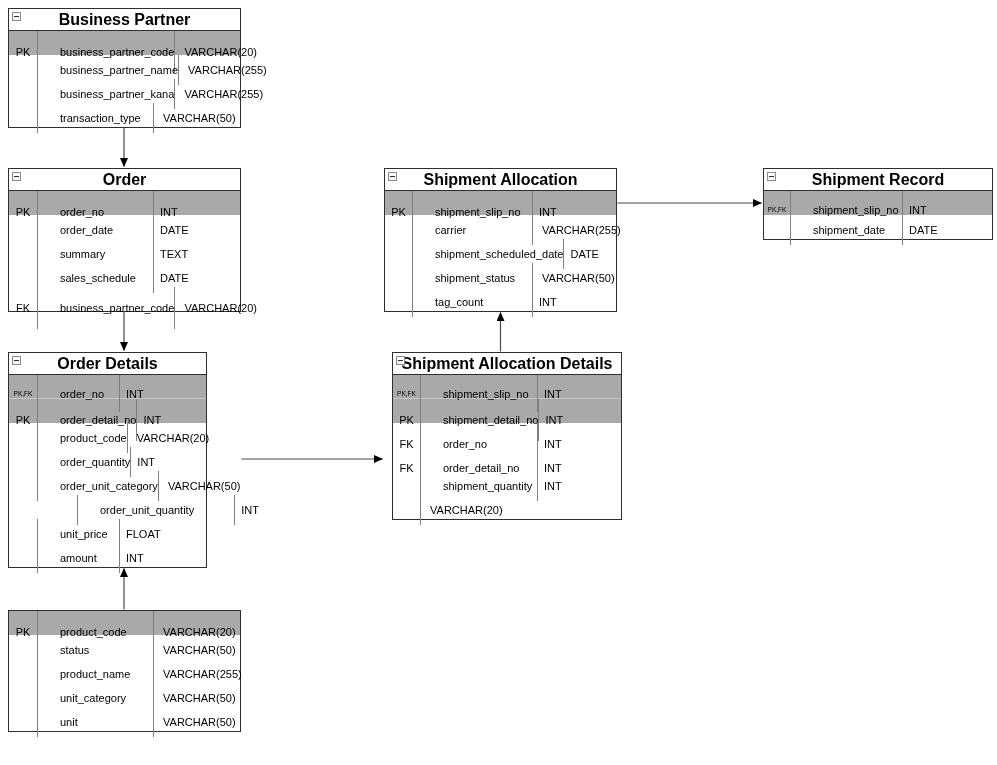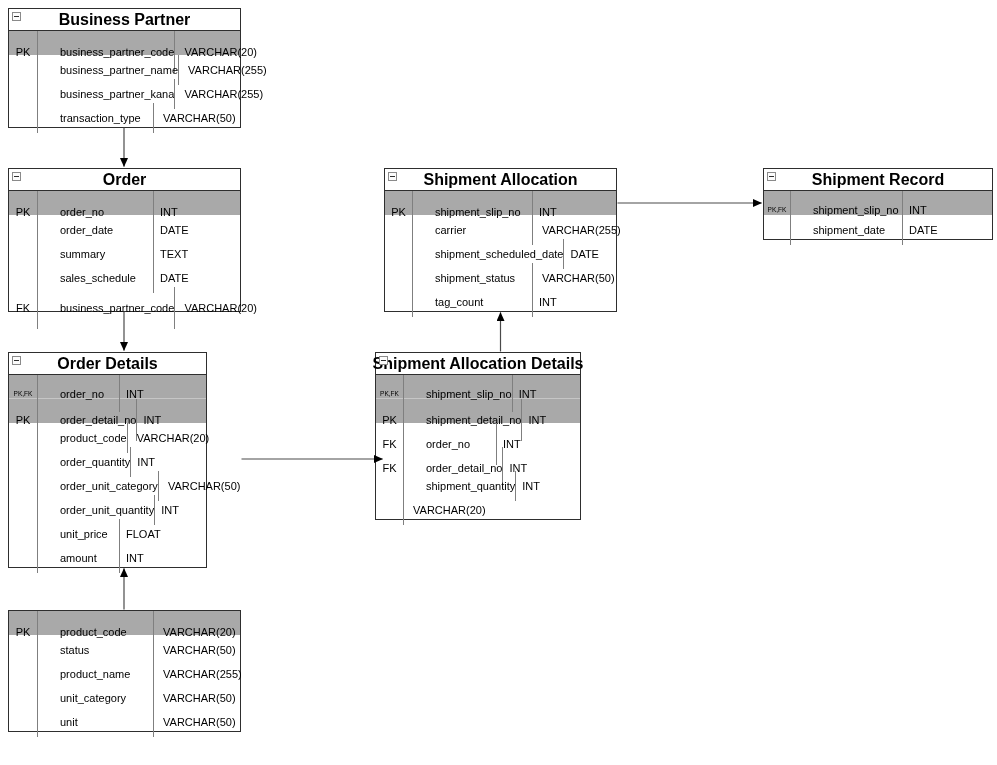--- a/index.html
+++ b/index.html
@@ -128,21 +128,21 @@
       <div class="er-row" style="grid-template-columns: 28px 1fr 87px;">
         <div class="cell key"></div>
         <div class="cell name">order_quantity</div>
         <div class="cell type">INT</div>
       </div>
       <div class="er-row" style="grid-template-columns: 28px 1fr 87px;">
         <div class="cell key"></div>
         <div class="cell name">order_unit_category</div>
         <div class="cell type"> VARCHAR(50)</div>
       </div>
-      <div class="er-row" style="grid-template-columns: 28px 1fr 87px;">
+      <div class="er-row" style="grid-template-columns: 28px 1fr 87px; gap: 40px;">
         <div class="cell key"></div>
         <div class="cell name">order_unit_quantity</div>
         <div class="cell type">INT</div>
       </div>
       <div class="er-row" style="grid-template-columns: 28px 1fr 87px;">
         <div class="cell key"></div>
         <div class="cell name">unit_price</div>
         <div class="cell type">FLOAT</div>
       </div>
       <div class="er-row" style="grid-template-columns: 28px 1fr 87px;">
@@ -202,21 +202,21 @@
         <div class="cell key"></div>
         <div class="cell name">shipment_status</div>
         <div class="cell type"> VARCHAR(50)</div>
       </div>
       <div class="er-row" style="grid-template-columns: 27px 1fr 84px; text-align: center;">
         <div class="cell key"></div>
         <div class="cell name">tag_count</div>
         <div class="cell type">INT</div>
       </div>
     </div>
-    <div class="er-table" style="left: 375px; top: 352px; width: 206px;">
+    <div class="er-table" style="left: 392px; top: 352px; width: 230px;">
       <div class="er-header">
         <span class="collapse-icon"></span>
         <span class="er-title">Shipment Allocation Details</span>
       </div>
       <div class="er-row keyrow keysep" style="grid-template-columns: 27px 1fr 84px;">
         <div class="cell key small">PK,FK</div>
         <div class="cell name">shipment_slip_no</div>
         <div class="cell type">INT</div>
       </div>
       <div class="er-row keyrow" style="grid-template-columns: 27px 1fr 84px;">

